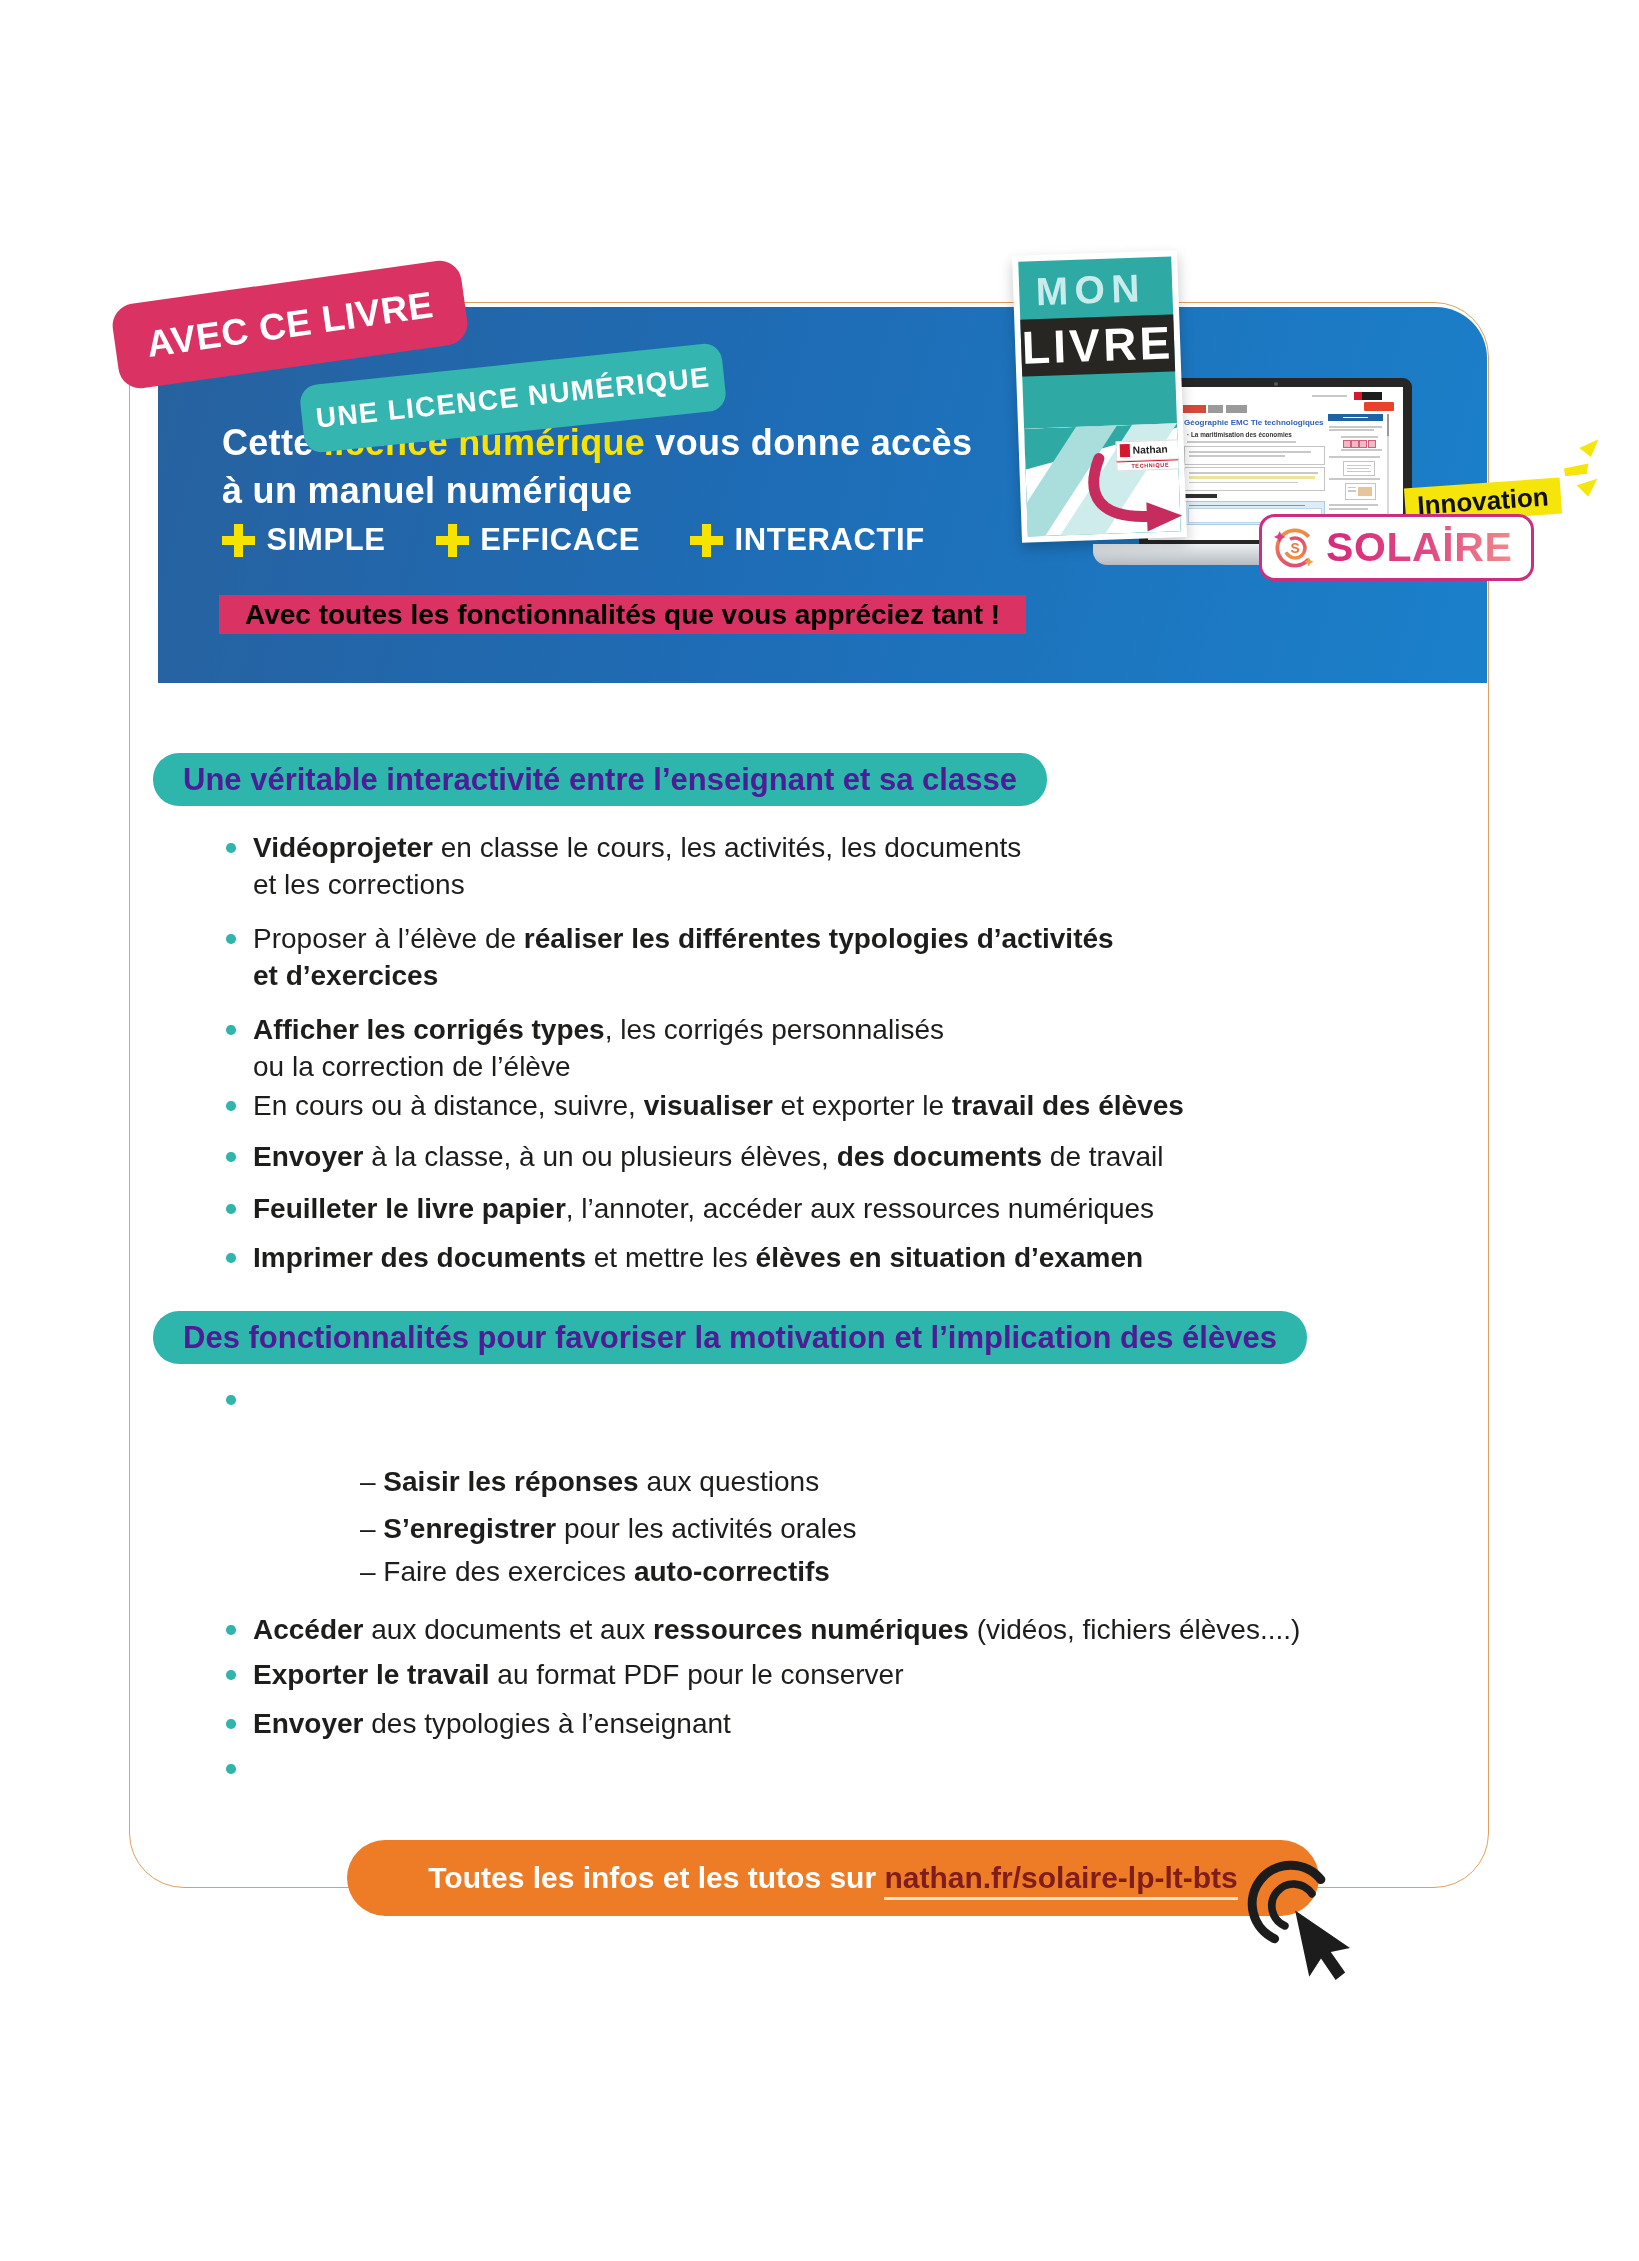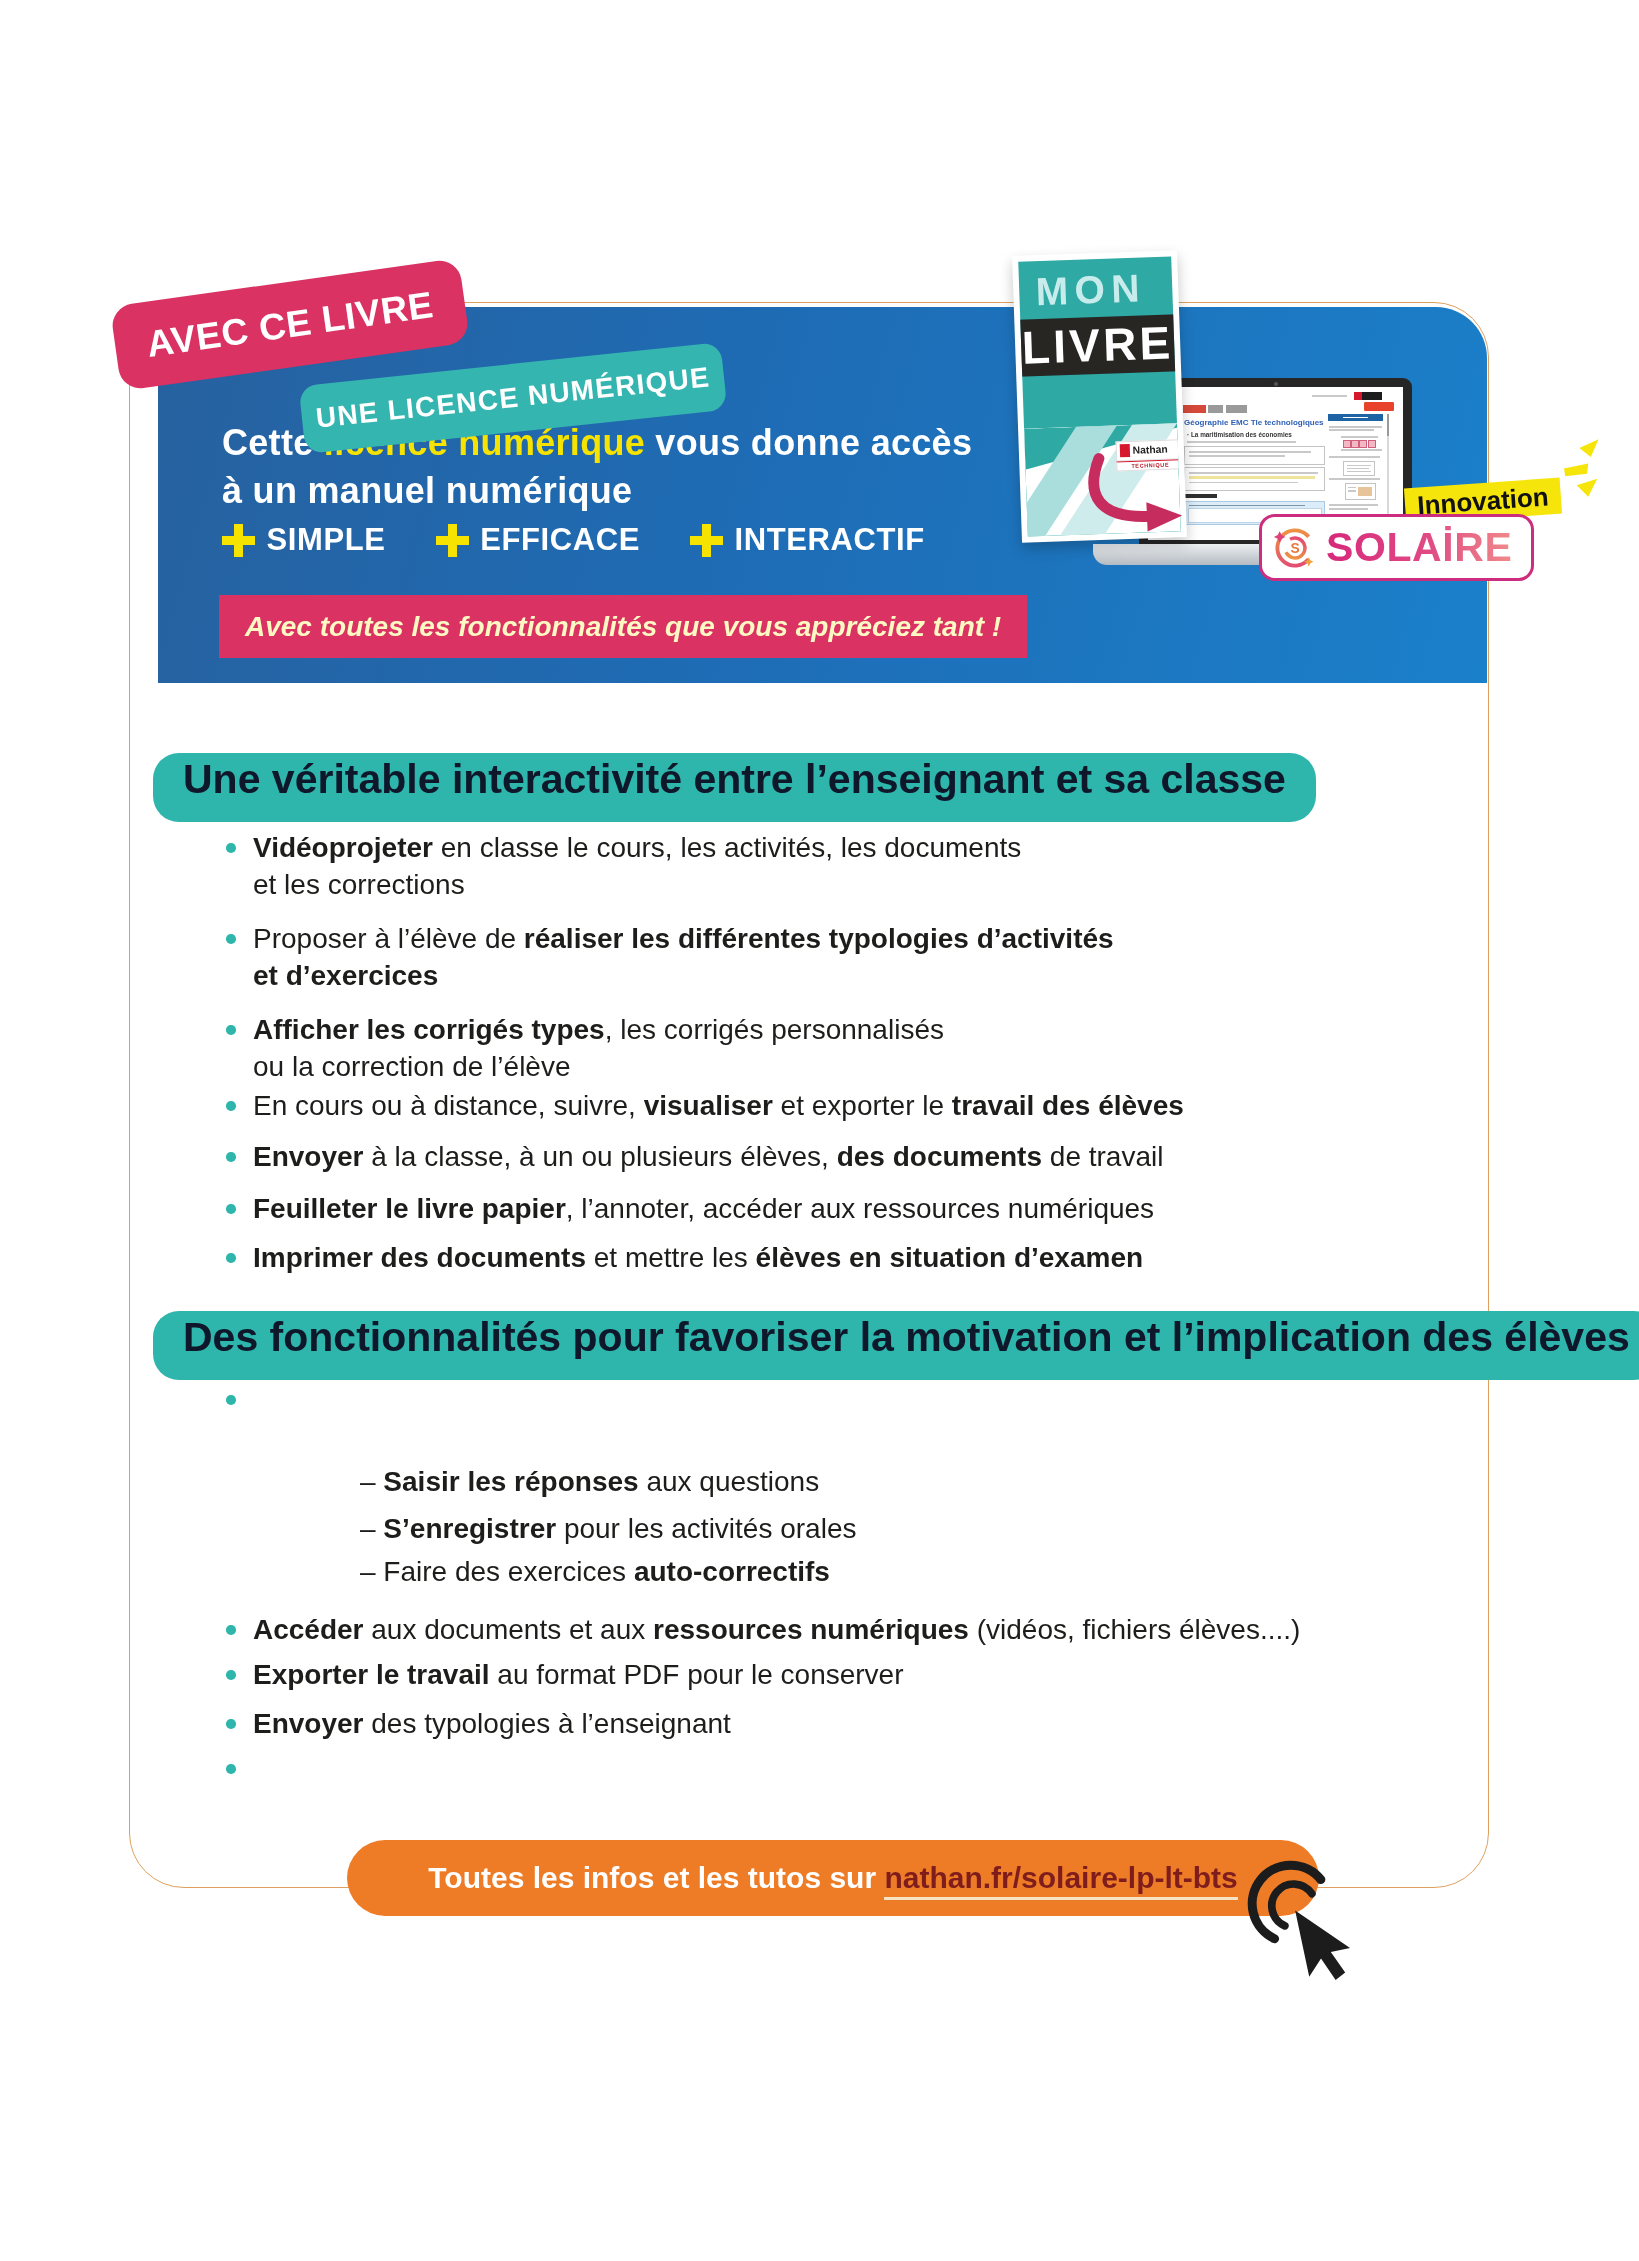--- a/index.html
+++ b/index.html
@@ -15,22 +15,22 @@
   .headline{position:absolute;left:222px;top:419px;font-size:36px;line-height:48px;
             font-weight:700;color:#fff;z-index:3;letter-spacing:0.3px;}
   .hl-yellow{color:#f6e400;}
   .plus-row{position:absolute;left:222px;top:522px;display:flex;gap:50px;z-index:3;align-items:center;}
   .plus-item{display:flex;align-items:center;gap:11.6px;}
   .plus-icon{position:relative;width:33px;height:33px;}
   .plus-icon::before{content:"";position:absolute;left:12.2px;top:0;width:9px;height:33px;background:#f6e400;}
   .plus-icon::after{content:"";position:absolute;left:0;top:12.2px;width:33px;height:9px;background:#f6e400;}
   .plus-label{font-size:31px;font-weight:700;color:#fff;letter-spacing:0.6px;}
   .hero-banner{position:absolute;left:219px;top:595px;height:39px;line-height:39px;
-               background:#d93263;color:#fef9c3;font-size:28px;font-weight:700;
-               padding:12px 26px;z-index:3;white-space:nowrap;font-style:italic;}
+               background:#d93263;color:#000000;font-size:28px;font-weight:700;
+               padding:0 26px;z-index:3;white-space:nowrap;}
   
   .badge-pink{position:absolute;left:114px;top:282px;width:352px;height:85px;line-height:85px;
               background:#d93263;border-radius:22px;color:#fff;font-size:37px;font-weight:700;
               text-align:center;letter-spacing:0.6px;transform:rotate(-8deg);z-index:7;white-space:nowrap;}
   .badge-teal{position:absolute;left:301px;top:364px;width:424px;height:68px;line-height:68px;
               background:#35b5b0;border-radius:18px;color:#fff;font-size:28px;font-weight:700;
               text-align:center;letter-spacing:1.3px;transform:rotate(-6deg);z-index:6;white-space:nowrap;}
   
   .laptop-screen{position:absolute;left:1139px;top:378px;width:273px;height:167px;
                  background:#262626;border-radius:9px 9px 0 0;z-index:3;}
@@ -68,22 +68,22 @@
   .innovation{position:absolute;left:1405px;top:483px;width:156px;height:36px;line-height:36px;
               background:#f6e50a;color:#111;font-size:26px;font-weight:700;text-align:center;
               transform:rotate(-4deg);z-index:6;}
   .solaire{position:absolute;left:1259px;top:514px;width:275px;height:67px;background:#fff;
            border:3.2px solid #cc2d7e;border-radius:15.4px;z-index:6;display:flex;align-items:center;
            padding:0 10.3px;box-sizing:border-box;gap:7.7px;}
   .solaire-text{font-size:41px;font-weight:800;letter-spacing:0.6px;
                 background:linear-gradient(90deg,#d6297b,#e04a84 55%,#f08a8a);
                 -webkit-background-clip:text;background-clip:text;color:transparent;}
   
-  .pill{position:absolute;left:153px;height:69px;line-height:53px;background:#2eb5ac;color:#0f172a;
-        border-radius:26px;font-size:41px;font-weight:700;padding:0 30px;white-space:nowrap;z-index:3;}
+  .pill{position:absolute;left:153px;height:53px;line-height:53px;background:#2eb5ac;color:#4c1d95;
+        border-radius:26px;font-size:31px;font-weight:700;padding:0 30px;white-space:nowrap;z-index:3;}
   .bullet-item{position:absolute;left:226px;display:flex;z-index:3;width:1241px;}
   .bullet-dot{width:9.6px;height:9.6px;border-radius:50%;background:#2eb5ac;margin-top:14px;flex:0 0 9.6px;}
   .bullet-text{margin-left:17.4px;font-size:28px;line-height:37px;color:#1d1d1b;}
   .bullet-item.sub{left:360px;align-items:flex-end;}
   .bullet-item.sub .bullet-text{margin-left:0;}
   .seg-b{font-weight:700;}
   
   .footer-banner{position:absolute;left:347px;top:1840px;width:972px;height:76px;line-height:76px;
                  background:#ee7c26;border-radius:38px;color:#fff;font-size:30px;font-weight:700;
                  text-align:center;z-index:4;white-space:nowrap;}

